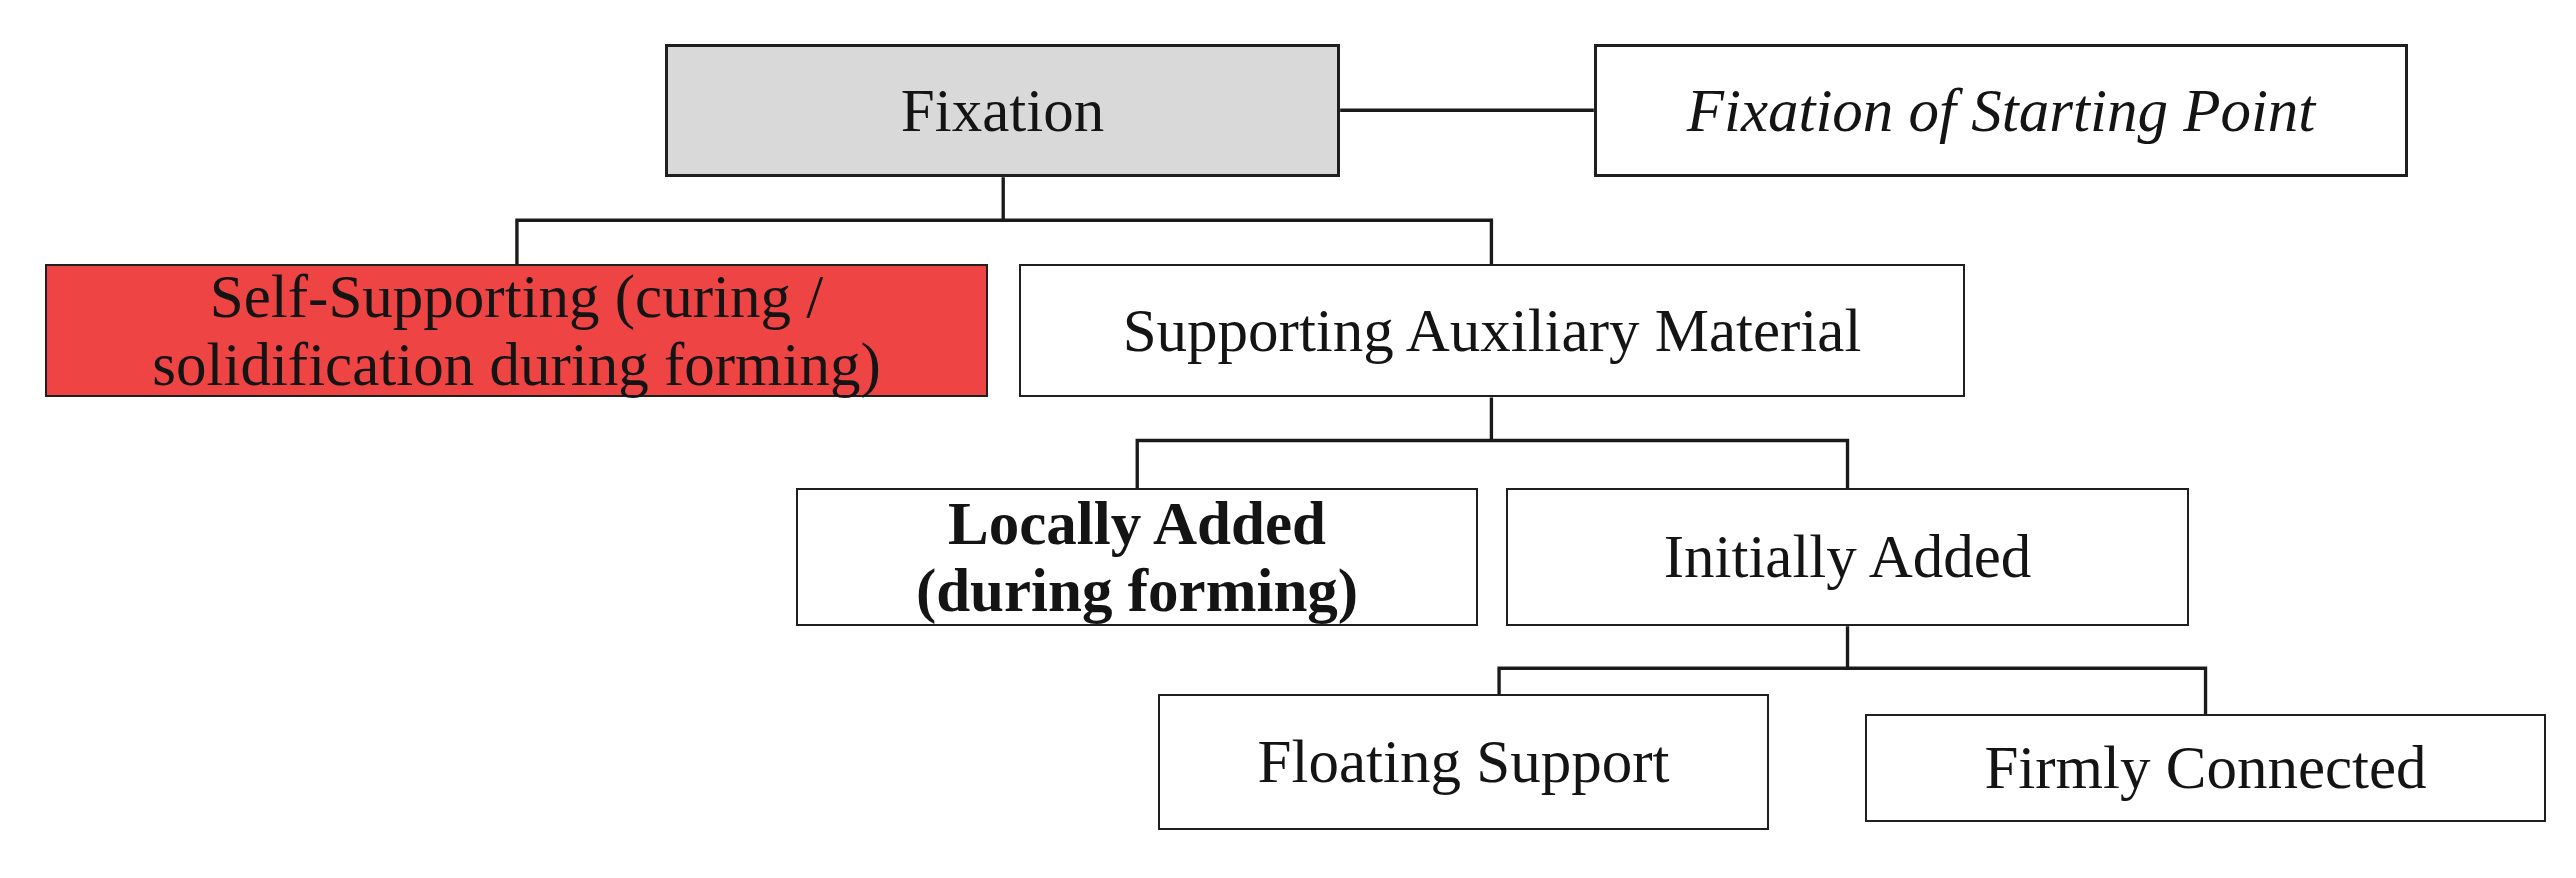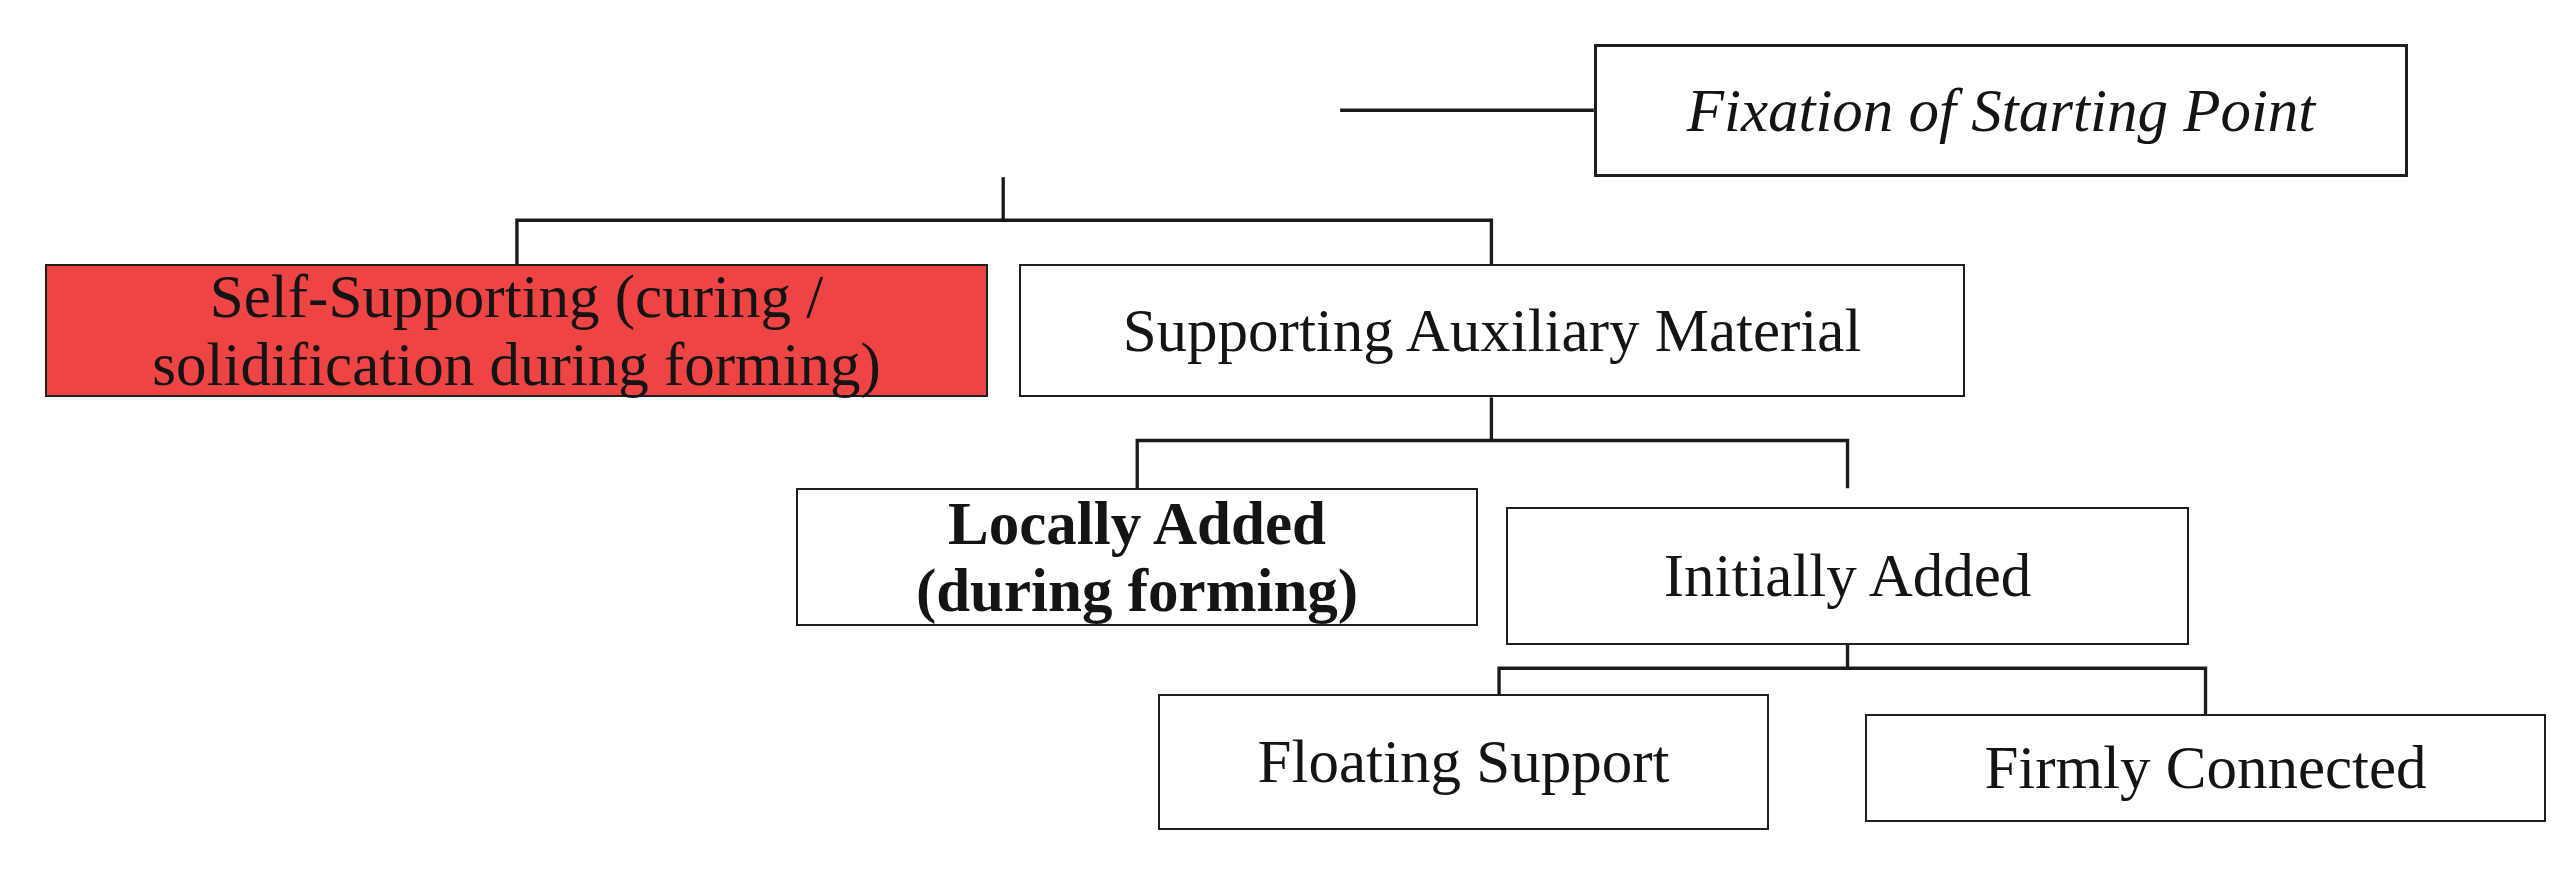--- a/index.html
+++ b/index.html
@@ -64,31 +64,32 @@
 
 <div id="stage">
 
   <svg id="connectors" viewBox="0 0 2691 918" xmlns="http://www.w3.org/2000/svg">
     <path d="M1400 115 L1665 115"></path>
     <path d="M1048 185 L1048 230 M540 276 L540 230 L1558 230 L1558 276"></path>
     <path d="M1558 415 L1558 460 M1188 510 L1188 460 L1930 460 L1930 510"></path>
     <path d="M1930 654 L1930 698 M1566 746 L1566 698 L2304 698 L2304 746"></path>
   </svg>
 
+  <div class="node root" id="node-fixation" style="background: rgb(217, 217, 217);">Fixation</div>
 
   <div class="node top-right" id="node-starting-point" style="background: rgb(255, 255, 255);">Fixation of Starting Point</div>
 
   <div class="node" id="node-self-supporting" style="background: #ef4444;">Self-Supporting (curing /
 solidification during forming)</div>
 
   <div class="node" id="node-supporting-aux" style="background: rgb(255, 255, 255);">Supporting Auxiliary Material</div>
 
   <div class="node" id="node-locally-added" style="background: rgb(255, 255, 255);">Locally Added
 (during forming)</div>
 
-  <div class="node" id="node-initially-added" style="background: rgb(255, 255, 255); margin-top: 19px;">Initially Added</div>
+  <div class="node" id="node-initially-added" style="background: rgb(255, 255, 255);">Initially Added</div>
 
   <div class="node" id="node-floating-support" style="background: rgb(255, 255, 255);">Floating Support</div>
 
   <div class="node" id="node-firmly-connected" style="background: rgb(255, 255, 255);">Firmly Connected</div>
 
 </div>
 
 
 </body></html>

